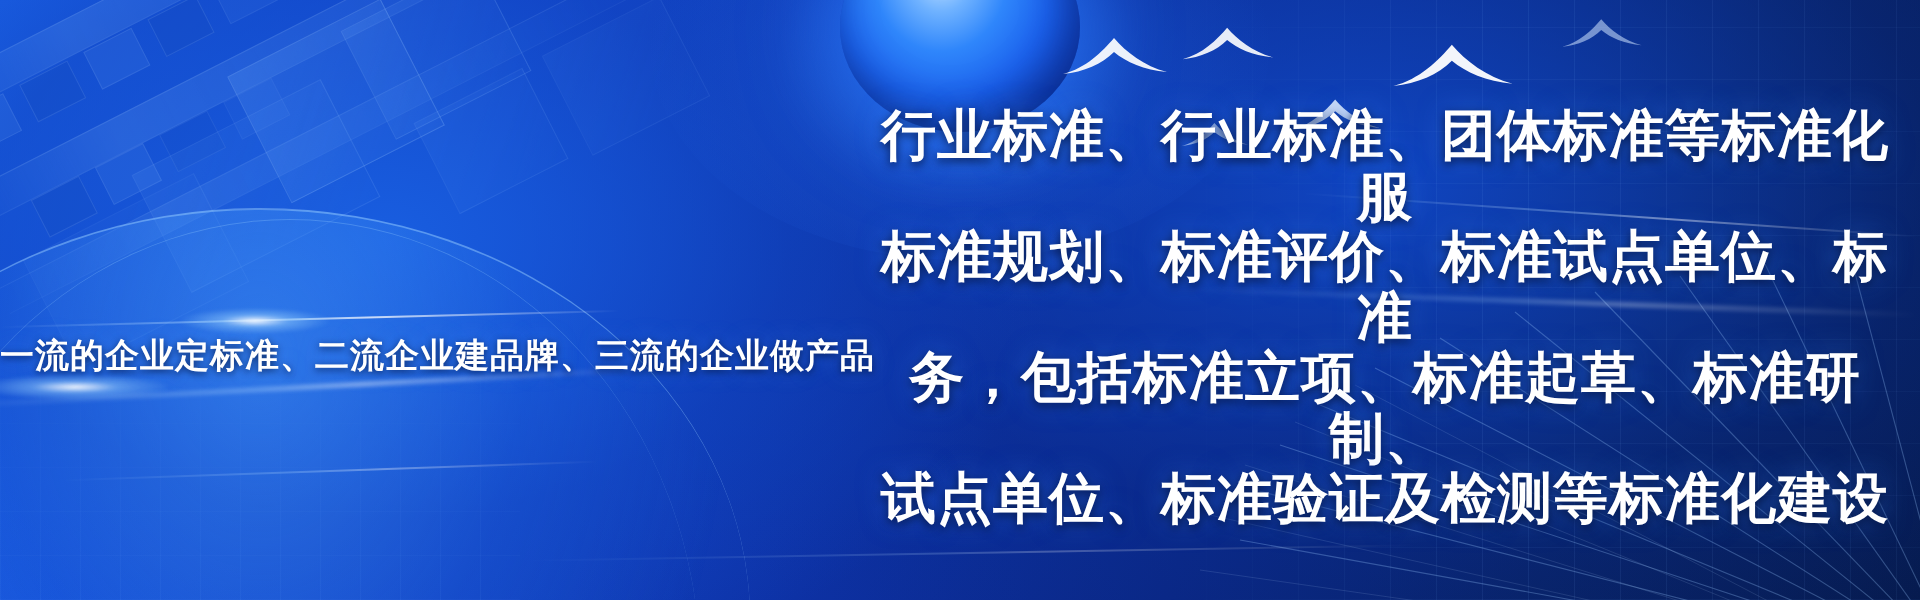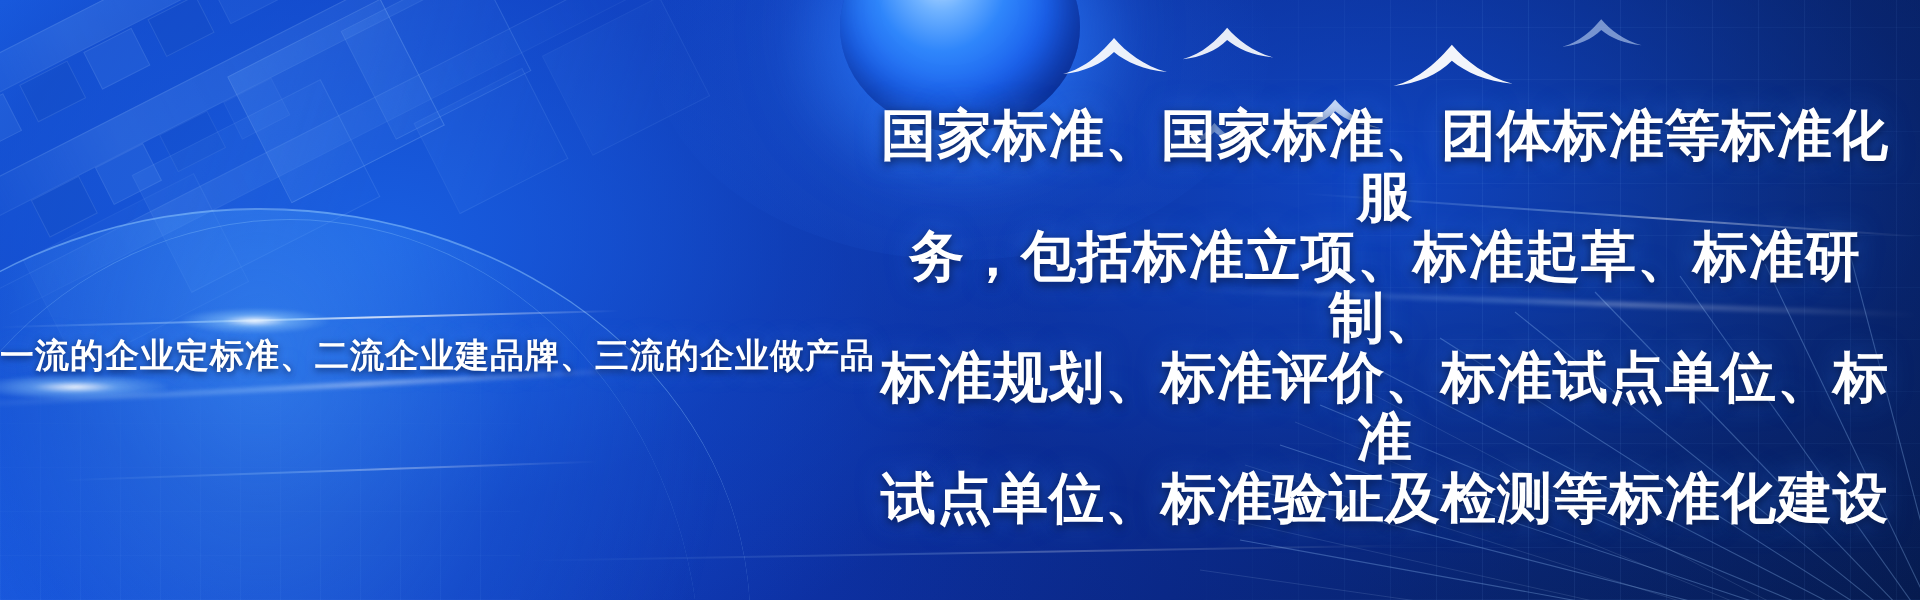--- a/index.html
+++ b/index.html
@@ -237,20 +237,20 @@
     <svg class="gull" style="left:1560px;top:16px;" width="84" height="40" viewBox="0 0 110 52">
       <path d="M3 40 C26 34 42 18 54 4 C66 18 84 32 107 38 C84 36 66 28 54 18 C42 30 24 38 3 40 Z" fill="#cfe4ff" opacity="0.55"></path>
     </svg>
 
   </div>
 
   <div id="content">
     <div id="tagline">一流的企业定标准、二流企业建品牌、三流的企业做产品</div>
 
     <div id="headline">
-      <div>国家标准、国家标准、团体标准等标准化服</div>
+      <div>行业标准、行业标准、团体标准等标准化服</div>
+      <div>标准规划、标准评价、标准试点单位、标准</div>
       <div>务，包括标准立项、标准起草、标准研制、</div>
-      <div>标准规划、标准评价、标准试点单位、标准</div>
       <div>试点单位、标准验证及检测等标准化建设</div>
     </div>
   </div>
 
 </div>
 
 </body></html>

